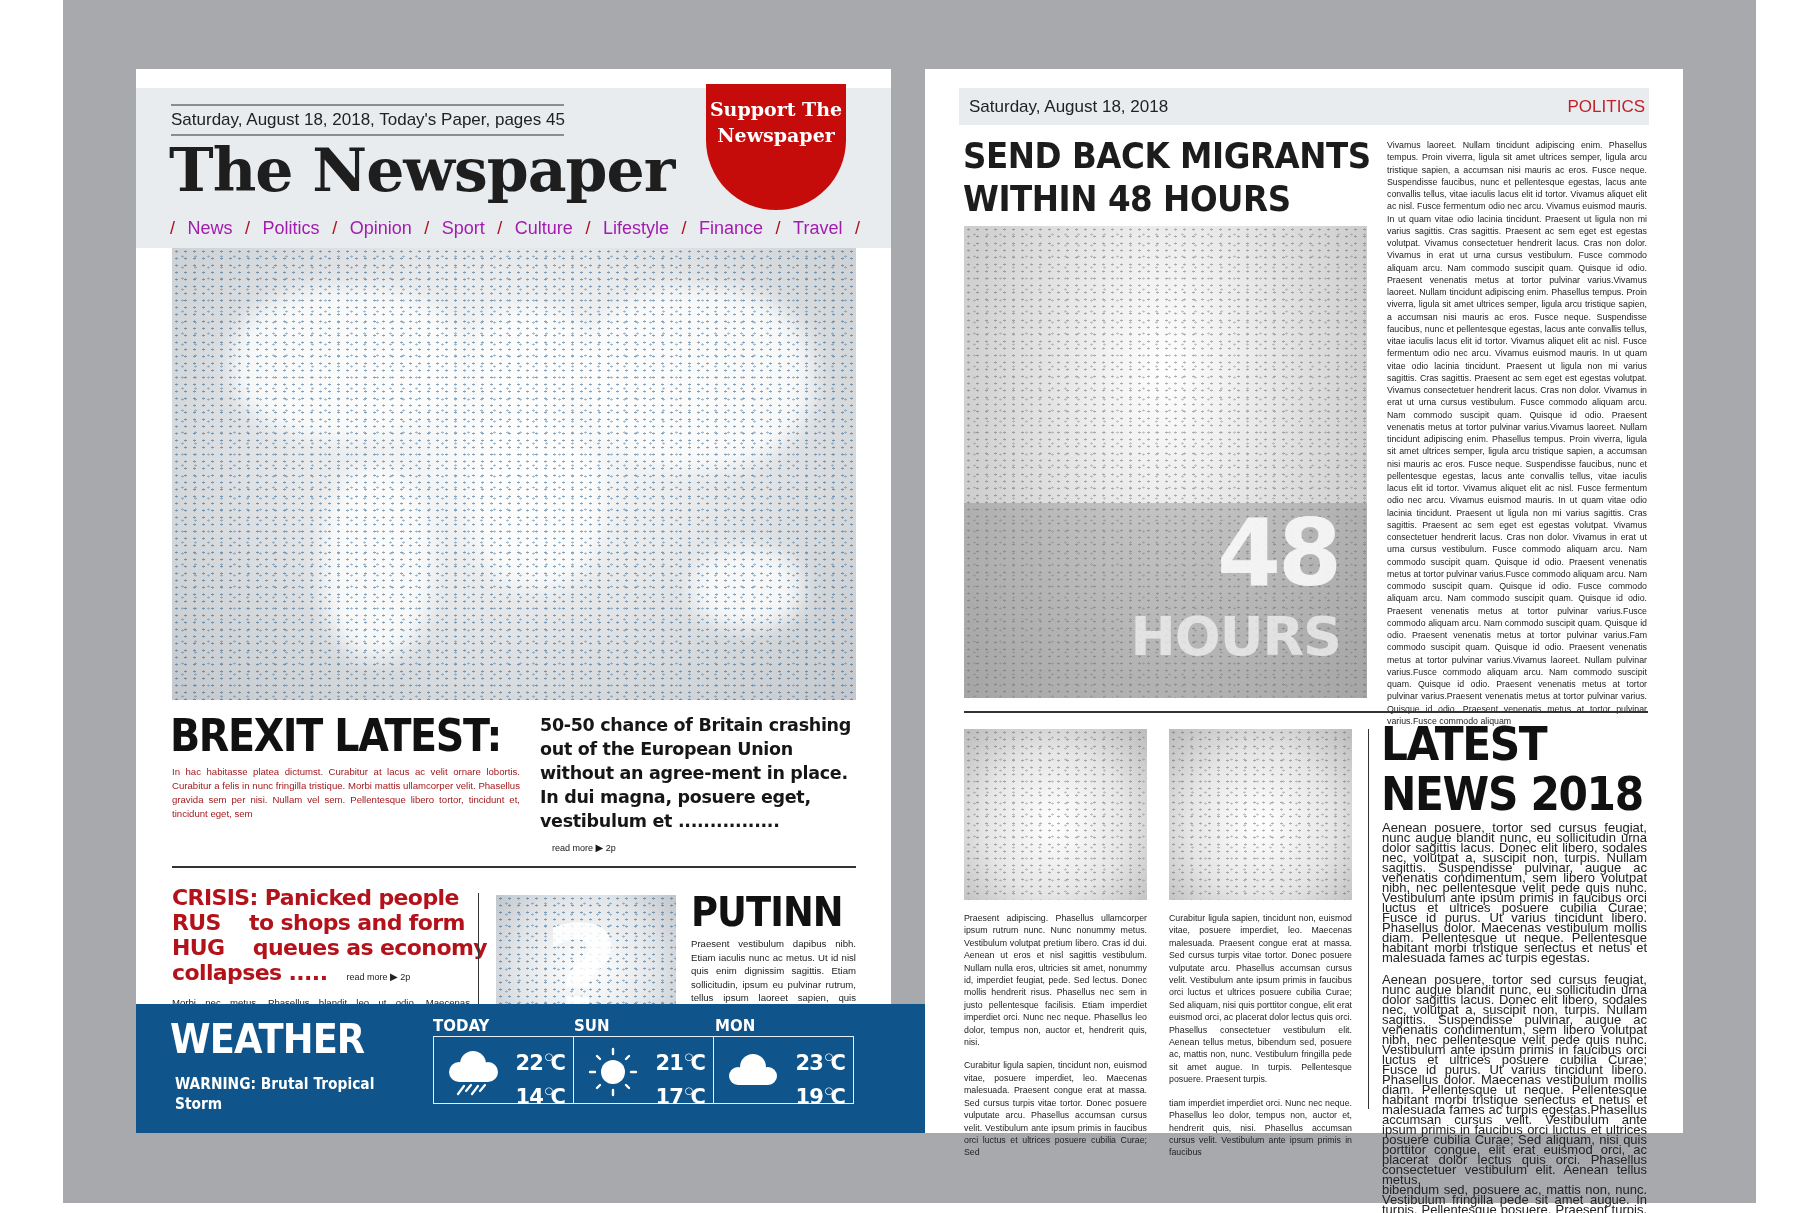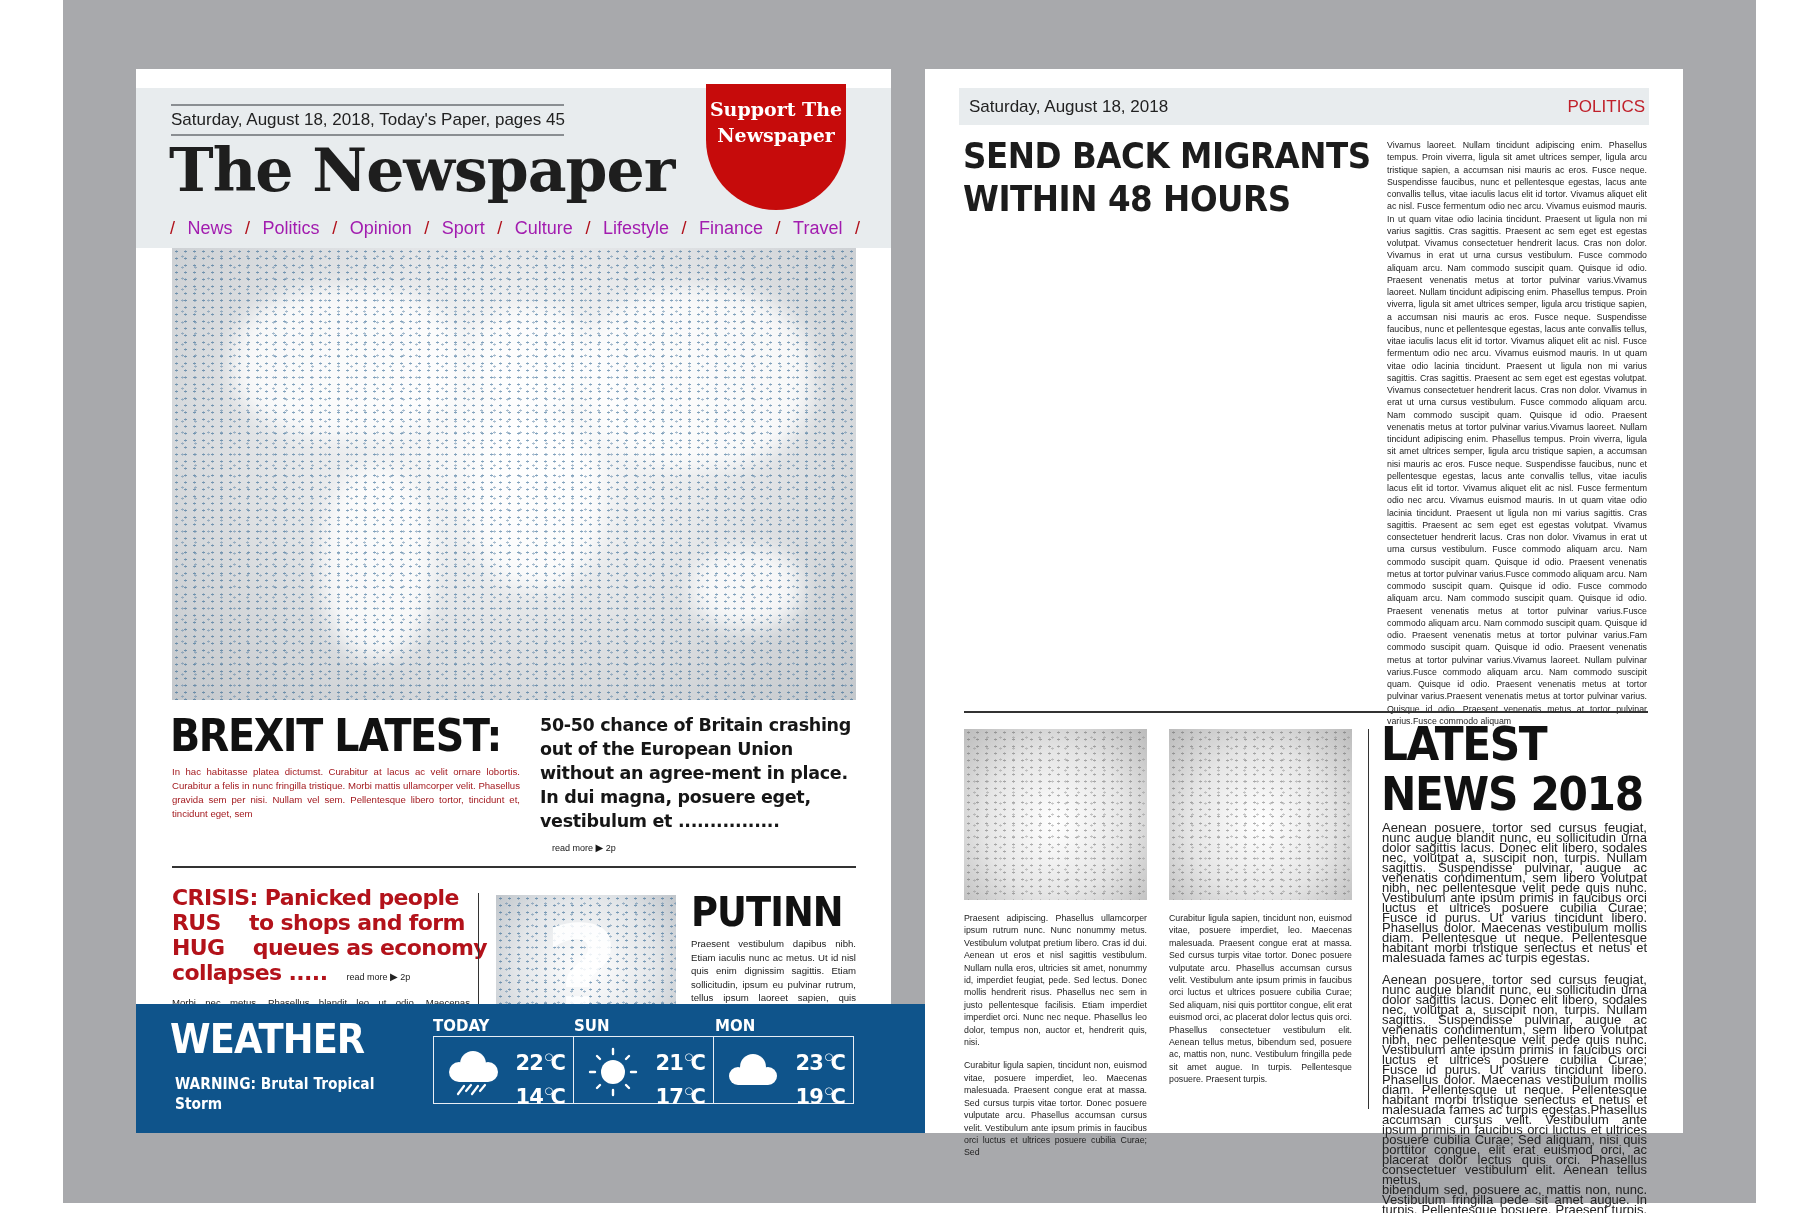--- a/index.html
+++ b/index.html
@@ -224,37 +224,44 @@
   <div class="rp-band">
     <div class="rp-date">Saturday, August 18, 2018</div>
     <div class="rp-section">POLITICS</div>
   </div>
 
   <div class="mig-title">
     <div>SEND BACK MIGRANTS</div>
     <div>WITHIN 48 HOURS</div>
   </div>
 
+  <div class="mig-img">
+    <div class="texture gray"></div>
+    <div class="lower"></div>
+    <div class="big48">48</div>
+    <div class="bighours">HOURS</div>
+  </div>
   <div class="mig-body">Vivamus laoreet. Nullam tincidunt adipiscing enim. Phasellus tempus. Proin viverra, ligula sit amet ultrices semper, ligula arcu tristique sapien, a accumsan nisi mauris ac eros. Fusce neque. Suspendisse faucibus, nunc et pellentesque egestas, lacus ante convallis tellus, vitae iaculis lacus elit id tortor. Vivamus aliquet elit ac nisl. Fusce fermentum odio nec arcu. Vivamus euismod mauris. In ut quam vitae odio lacinia tincidunt. Praesent ut ligula non mi varius sagittis. Cras sagittis. Praesent ac sem eget est egestas volutpat. Vivamus consectetuer hendrerit lacus. Cras non dolor. Vivamus in erat ut urna cursus vestibulum. Fusce commodo aliquam arcu. Nam commodo suscipit quam. Quisque id odio. Praesent venenatis metus at tortor pulvinar varius.Vivamus laoreet. Nullam tincidunt adipiscing enim. Phasellus tempus. Proin viverra, ligula sit amet ultrices semper, ligula arcu tristique sapien, a accumsan nisi mauris ac eros. Fusce neque. Suspendisse faucibus, nunc et pellentesque egestas, lacus ante convallis tellus, vitae iaculis lacus elit id tortor. Vivamus aliquet elit ac nisl. Fusce fermentum odio nec arcu. Vivamus euismod mauris. In ut quam vitae odio lacinia tincidunt. Praesent ut ligula non mi varius sagittis. Cras sagittis. Praesent ac sem eget est egestas volutpat. Vivamus consectetuer hendrerit lacus. Cras non dolor. Vivamus in erat ut urna cursus vestibulum. Fusce commodo aliquam arcu. Nam commodo suscipit quam. Quisque id odio. Praesent venenatis metus at tortor pulvinar varius.Vivamus laoreet. Nullam tincidunt adipiscing enim. Phasellus tempus. Proin viverra, ligula sit amet ultrices semper, ligula arcu tristique sapien, a accumsan nisi mauris ac eros. Fusce neque. Suspendisse faucibus, nunc et pellentesque egestas, lacus ante convallis tellus, vitae iaculis lacus elit id tortor. Vivamus aliquet elit ac nisl. Fusce fermentum odio nec arcu. Vivamus euismod mauris. In ut quam vitae odio lacinia tincidunt. Praesent ut ligula non mi varius sagittis. Cras sagittis. Praesent ac sem eget est egestas volutpat. Vivamus consectetuer hendrerit lacus. Cras non dolor. Vivamus in erat ut urna cursus vestibulum. Fusce commodo aliquam arcu. Nam commodo suscipit quam. Quisque id odio. Praesent venenatis metus at tortor pulvinar varius.Fusce commodo aliquam arcu. Nam commodo suscipit quam. Quisque id odio. Fusce commodo aliquam arcu. Nam commodo suscipit quam. Quisque id odio. Praesent venenatis metus at tortor pulvinar varius.Fusce commodo aliquam arcu. Nam commodo suscipit quam. Quisque id odio. Praesent venenatis metus at tortor pulvinar varius.Fam commodo suscipit quam. Quisque id odio. Praesent venenatis metus at tortor pulvinar varius.Vivamus laoreet. Nullam pulvinar varius.Fusce commodo aliquam arcu. Nam commodo suscipit quam. Quisque id odio. Praesent venenatis metus at tortor pulvinar varius.Praesent venenatis metus at tortor pulvinar varius. Quisque id odio. Praesent venenatis metus at tortor pulvinar varius.Fusce commodo aliquam</div>
 
   <div class="rule-right"></div>
 
   <div class="small-img" id="small-img-1">
     <div class="texture gray"></div>
   </div>
   <div class="small-img" id="small-img-2">
     <div class="texture gray"></div>
   </div>
 
   <div class="col-body" id="col-1">
     <p>Praesent adipiscing. Phasellus ullamcorper ipsum rutrum nunc. Nunc nonummy metus. Vestibulum volutpat pretium libero. Cras id dui. Aenean ut eros et nisl sagittis vestibulum. Nullam nulla eros, ultricies sit amet, nonummy id, imperdiet feugiat, pede. Sed lectus. Donec mollis hendrerit risus. Phasellus nec sem in justo pellentesque facilisis. Etiam imperdiet imperdiet orci. Nunc nec neque. Phasellus leo dolor, tempus non, auctor et, hendrerit quis, nisi.</p>
     <p>Curabitur ligula sapien, tincidunt non, euismod vitae, posuere imperdiet, leo. Maecenas malesuada. Praesent congue erat at massa. Sed cursus turpis vitae tortor. Donec posuere vulputate arcu. Phasellus accumsan cursus velit. Vestibulum ante ipsum primis in faucibus orci luctus et ultrices posuere cubilia Curae; Sed</p>
   </div>
   <div class="col-body" id="col-2">
     <p>Curabitur ligula sapien, tincidunt non, euismod vitae, posuere imperdiet, leo. Maecenas malesuada. Praesent congue erat at massa. Sed cursus turpis vitae tortor. Donec posuere vulputate arcu. Phasellus accumsan cursus velit. Vestibulum ante ipsum primis in faucibus orci luctus et ultrices posuere cubilia Curae; Sed aliquam, nisi quis porttitor congue, elit erat euismod orci, ac placerat dolor lectus quis orci. Phasellus consectetuer vestibulum elit. Aenean tellus metus, bibendum sed, posuere ac, mattis non, nunc. Vestibulum fringilla pede sit amet augue. In turpis. Pellentesque posuere. Praesent turpis.</p>
+    <p>tiam imperdiet imperdiet orci. Nunc nec neque. Phasellus leo dolor, tempus non, auctor et, hendrerit quis, nisi. Phasellus accumsan cursus velit. Vestibulum ante ipsum primis in faucibus</p>
   </div>
 
   <div class="vrule-right"></div>
 
   <div class="latest-title">
     <div>LATEST</div>
     <div>NEWS 2018</div>
   </div>
   <div class="latest-body">
     <p>Aenean posuere, tortor sed cursus feugiat, nunc augue blandit nunc, eu sollicitudin urna dolor sagittis lacus. Donec elit libero, sodales nec, volutpat a, suscipit non, turpis. Nullam sagittis. Suspendisse pulvinar, augue ac venenatis condimentum, sem libero volutpat nibh, nec pellentesque velit pede quis nunc. Vestibulum ante ipsum primis in faucibus orci luctus et ultrices posuere cubilia Curae; Fusce id purus. Ut varius tincidunt libero. Phasellus dolor. Maecenas vestibulum mollis diam. Pellentesque ut neque. Pellentesque habitant morbi tristique senectus et netus et malesuada fames ac turpis egestas.</p>

